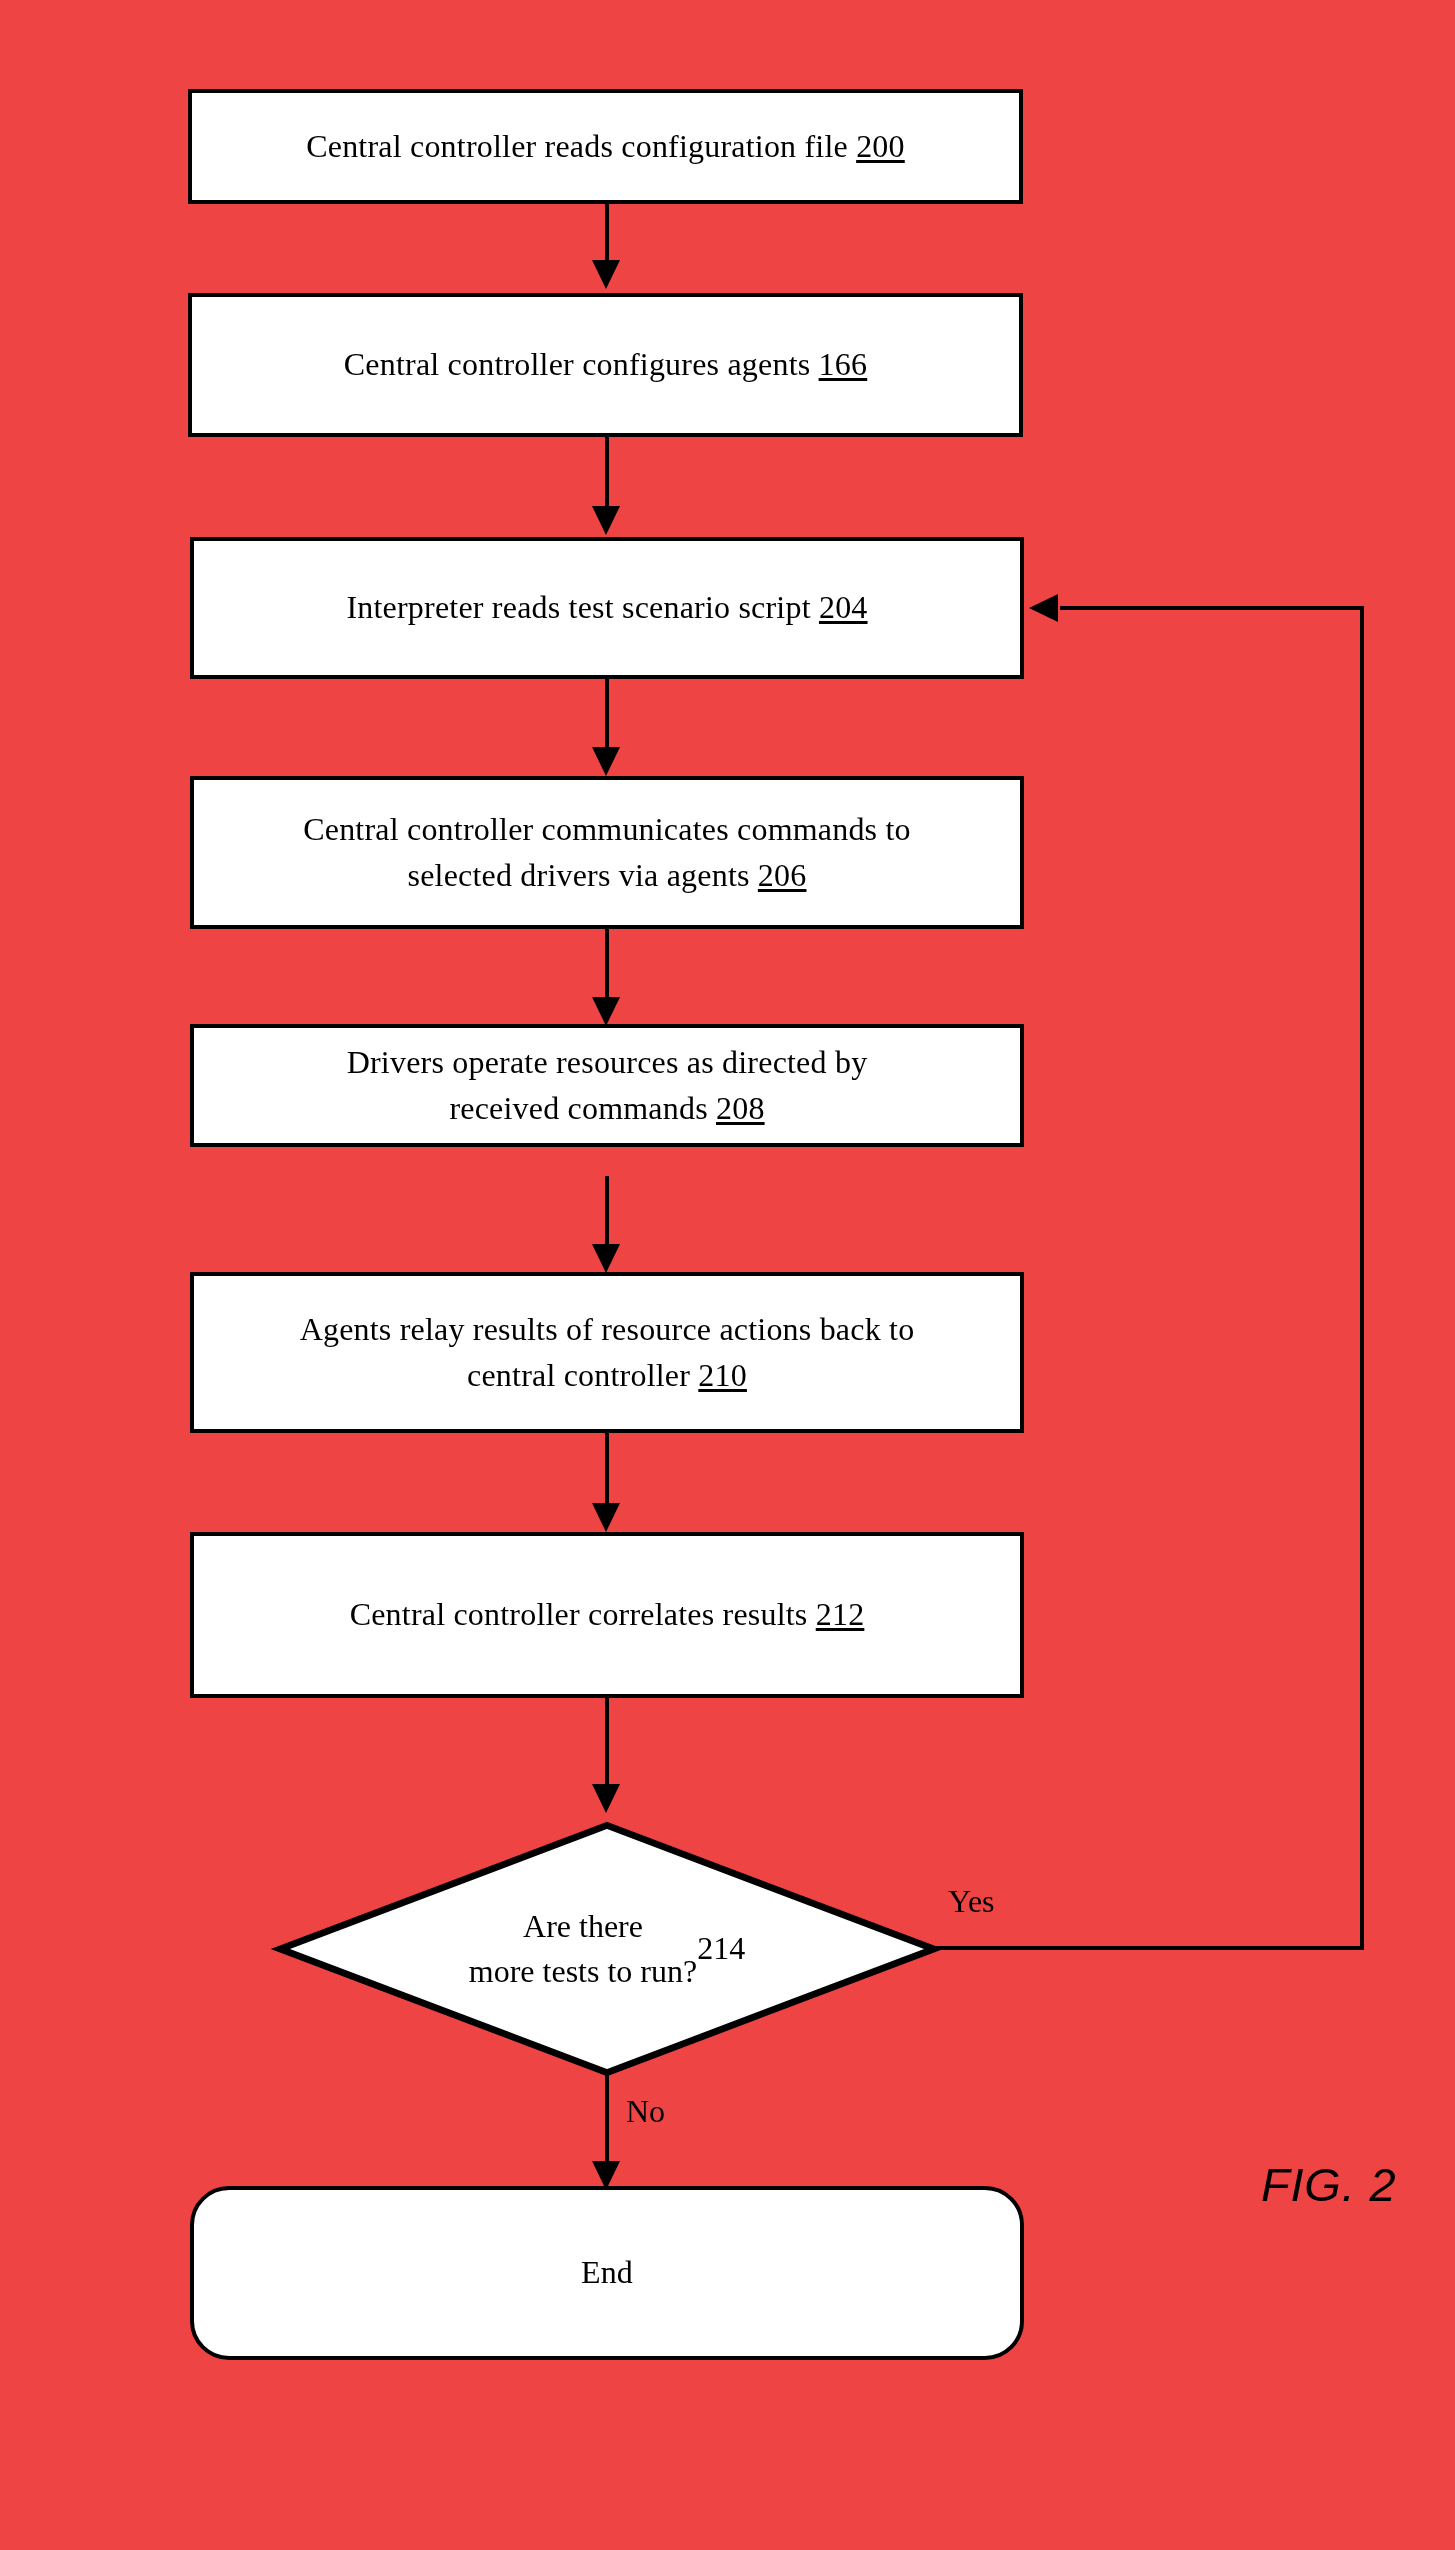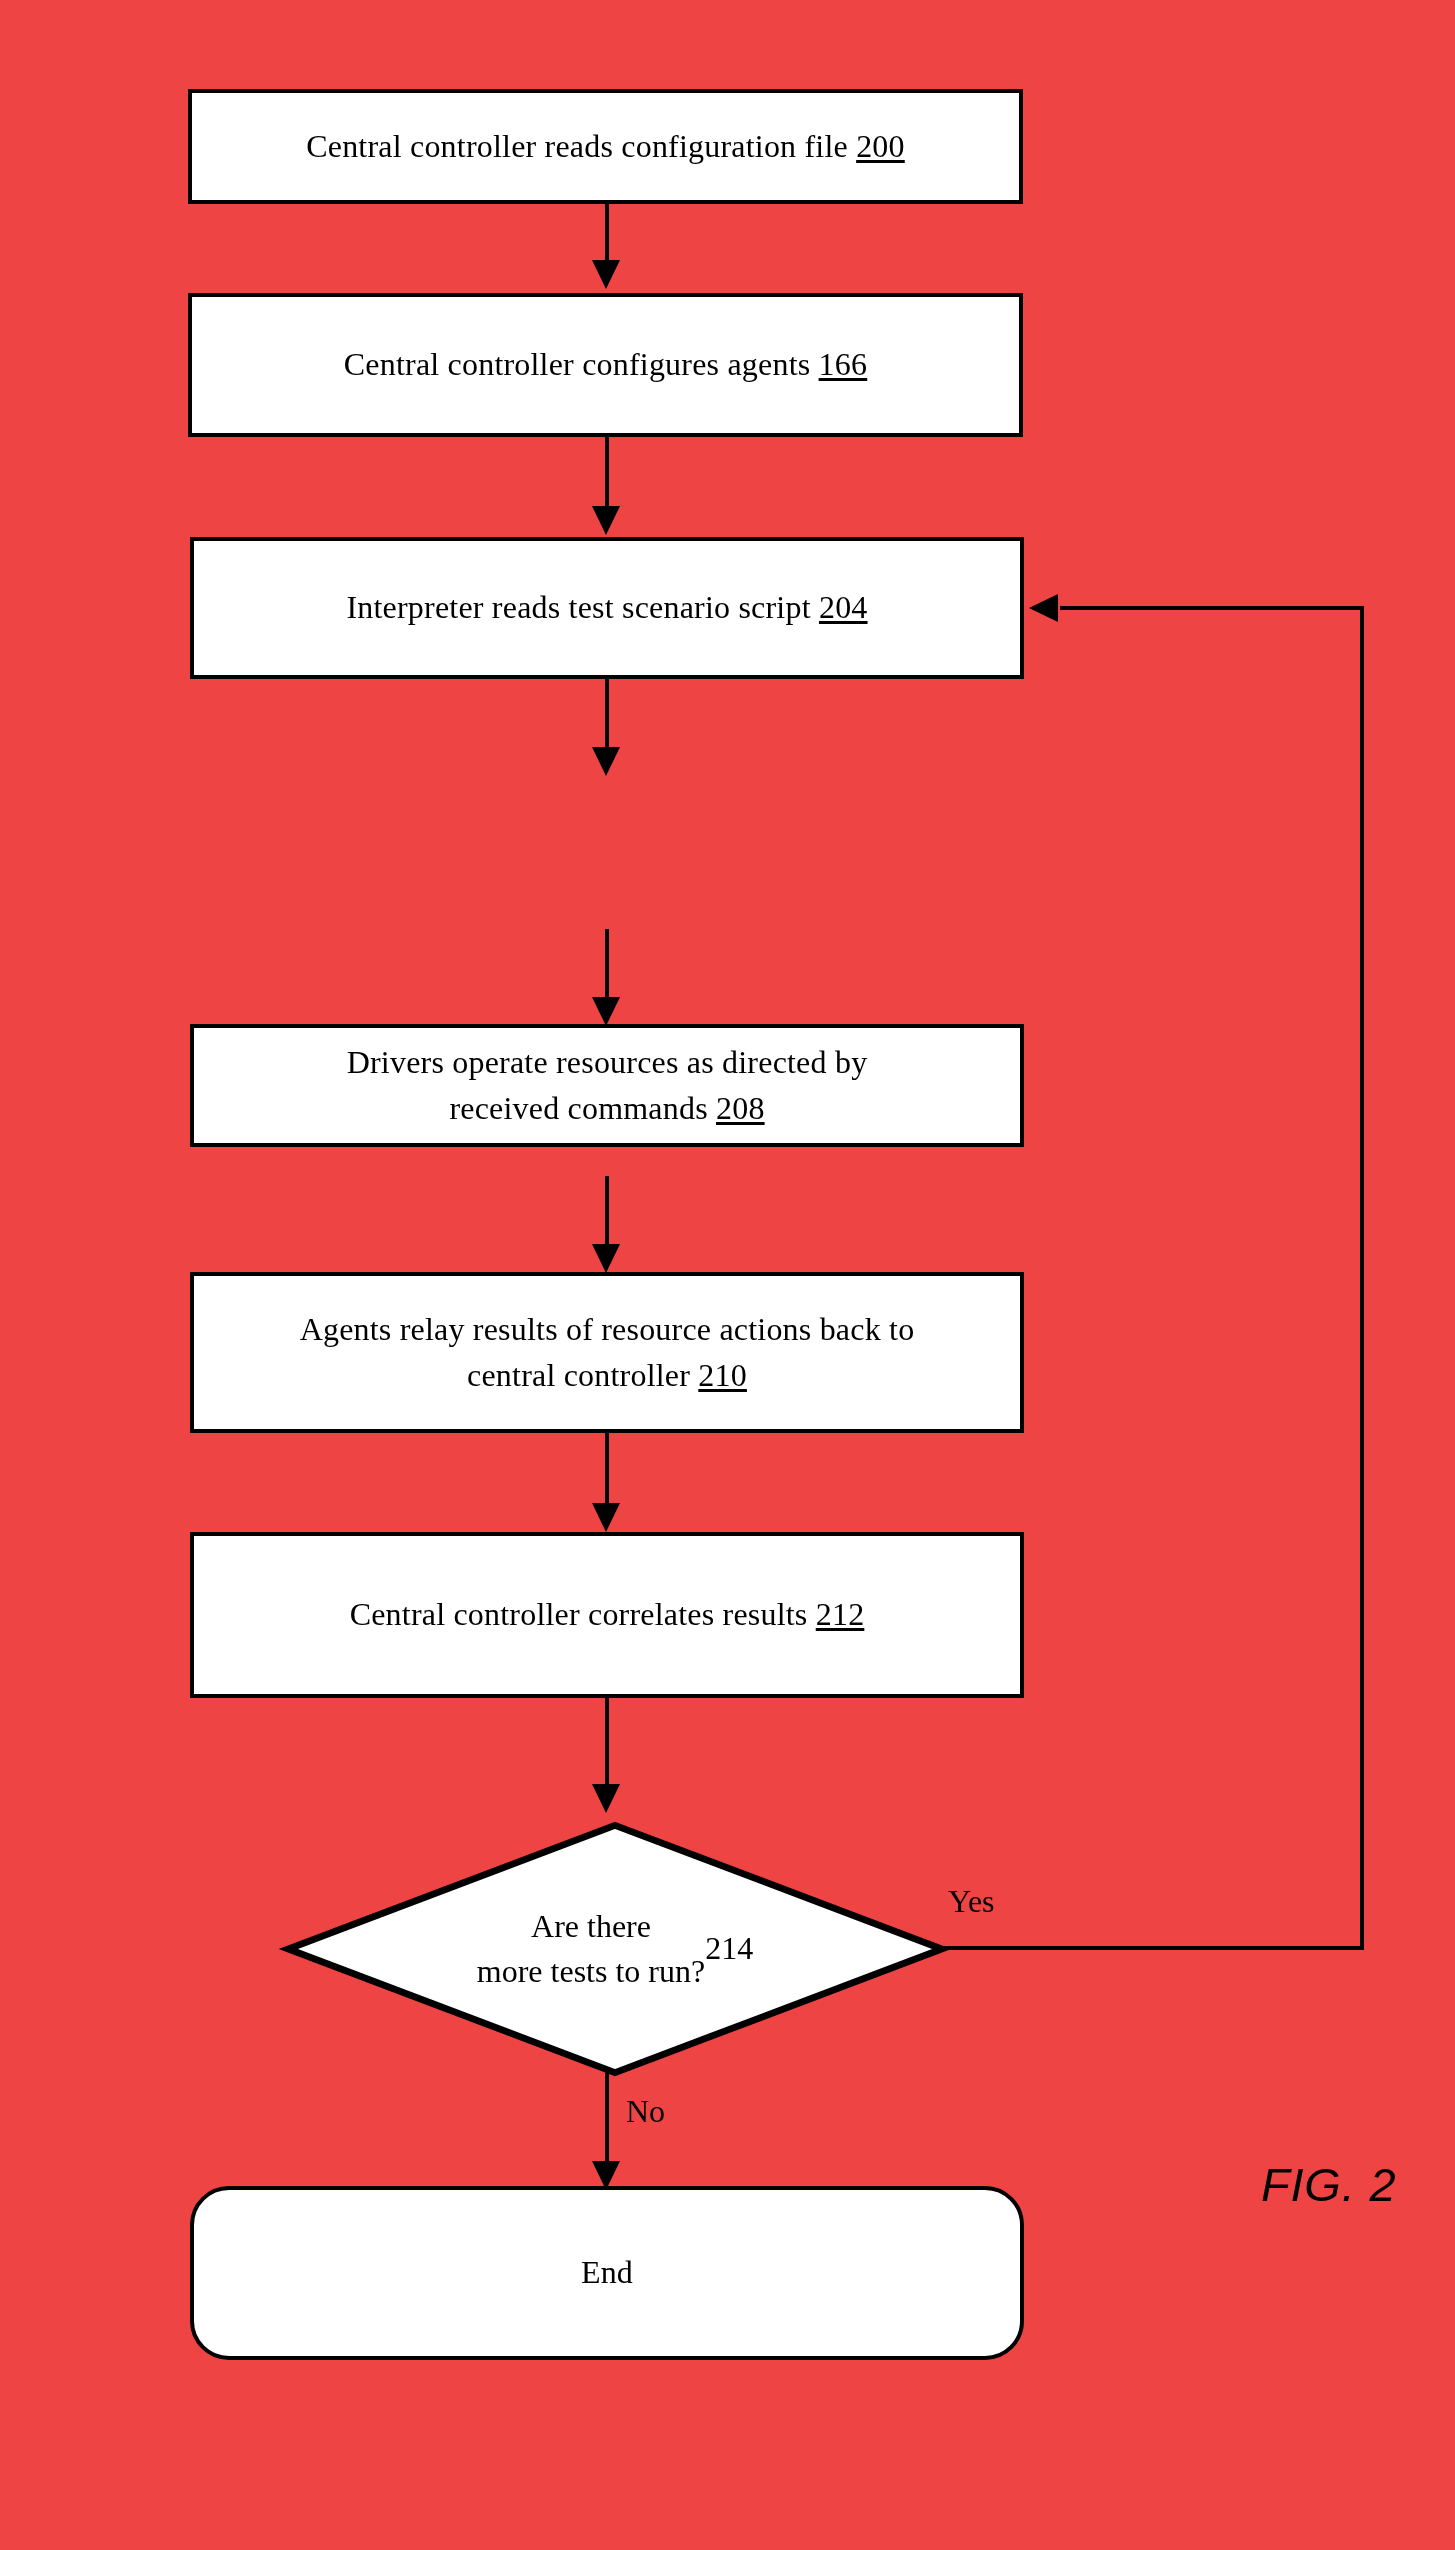--- a/index.html
+++ b/index.html
@@ -127,20 +127,24 @@
   <div class="conn conn-v" style="left:605px; top:437px; height:76px;"></div>
   <div class="arrow-down" style="left:592px; top:506px;"></div>
 
   <div class="node" style="left:190px; top:537px; width:834px; height:142px;">
     <div class="node-text"><span>Interpreter reads test scenario script </span><span class="ref">204</span></div>
   </div>
 
   <div class="conn conn-v" style="left:605px; top:679px; height:75px;"></div>
   <div class="arrow-down" style="left:592px; top:747px;"></div>
 
+  <div class="node" style="left:190px; top:776px; width:834px; height:153px;">
+    <div class="node-text"><span>Central controller communicates commands to
+selected drivers via agents </span><span class="ref">206</span></div>
+  </div>
 
   <div class="conn conn-v" style="left:605px; top:929px; height:75px;"></div>
   <div class="arrow-down" style="left:592px; top:997px;"></div>
 
   <div class="node" style="left:190px; top:1024px; width:834px; height:123px;">
     <div class="node-text"><span>Drivers operate resources as directed by
 received commands </span><span class="ref">208</span></div>
   </div>
 
   <div class="conn conn-v" style="left:605px; top:1176px; height:76px;"></div>
@@ -154,21 +158,21 @@
   <div class="conn conn-v" style="left:605px; top:1433px; height:76px;"></div>
   <div class="arrow-down" style="left:592px; top:1503px;"></div>
 
   <div class="node" style="left:190px; top:1532px; width:834px; height:166px;">
     <div class="node-text"><span>Central controller correlates results </span><span class="ref">212</span></div>
   </div>
 
   <div class="conn conn-v" style="left:605px; top:1698px; height:93px;"></div>
   <div class="arrow-down" style="left:592px; top:1784px;"></div>
 
-  <div class="diamond-wrap" style="left:284px; top:1822px; width:662px; height:254px;">
+  <div class="diamond-wrap" style="left:276px; top:1822px; width:662px; height:254px;">
     <svg width="662" height="254" viewBox="0 0 780 300" aria-hidden="true">
       <polygon points="390,4 776,150 390,296 4,150" fill="#ffffff" stroke="#000000" stroke-width="8" stroke-linejoin="miter"></polygon>
     </svg>
     <div class="diamond-text"><span>Are there
 more tests to run?
 </span><span class="ref">214</span></div>
   </div>
 
   <div class="conn conn-h" style="left:933px; top:1946px; width:431px;"></div>
   <div class="conn conn-v" style="left:1360px; top:606px; height:1342px;"></div>

